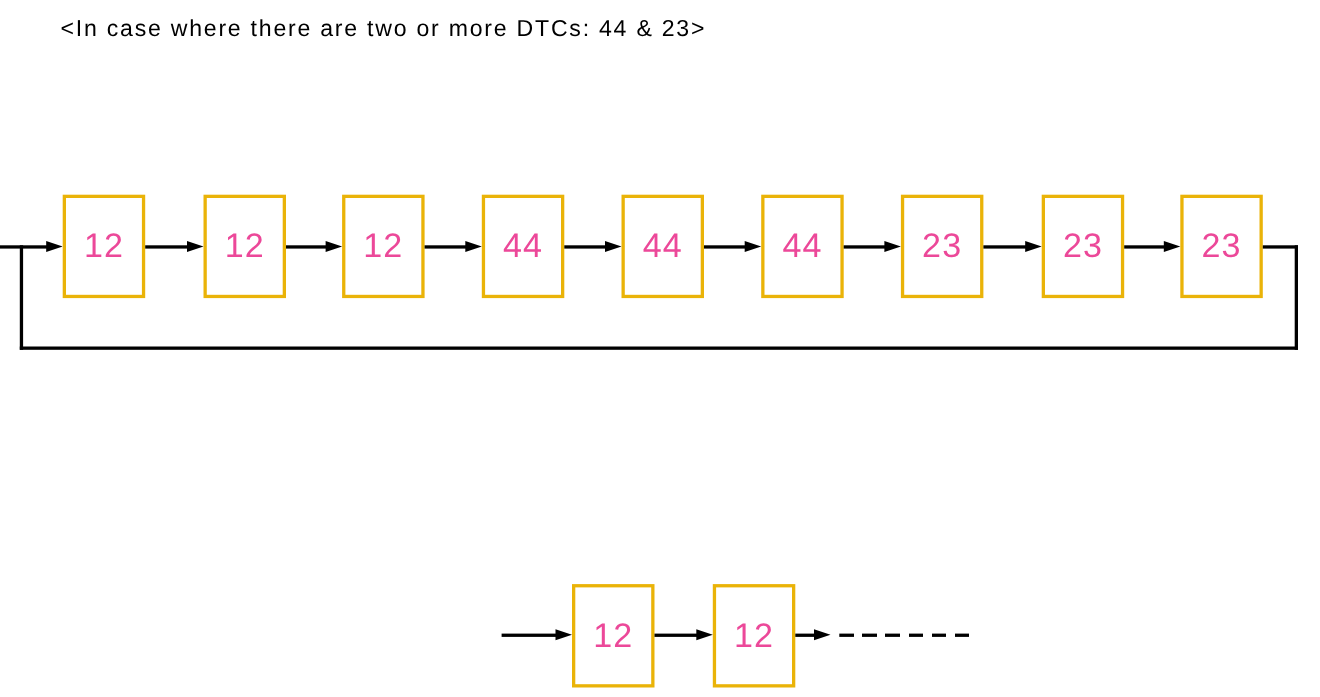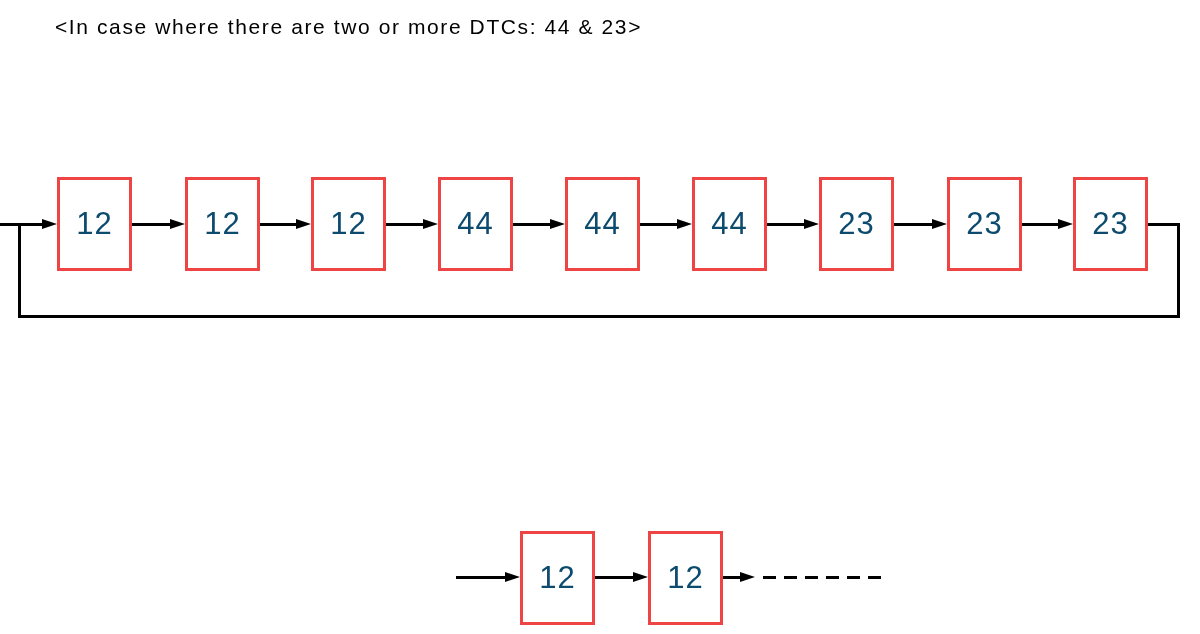--- a/index.html
+++ b/index.html
@@ -19,28 +19,28 @@
     letter-spacing: 1.6px;
     white-space: nowrap;
     color: #000000;
   }
   .title2 { text-align: center; }
   .dtc-box {
     position: absolute;
     width: 75px;
     height: 94px;
     box-sizing: border-box;
-    border: 3px solid #ef4444;
+    border: 3px solid #eab308;
     background: #ffffff;
     display: flex;
     align-items: center;
     justify-content: center;
     font-size: 31px;
     letter-spacing: 1px;
-    color: #0c4a6e;
+    color: #ec4899;
   }
   .hline { position: absolute; height: 3px; background: #000000; }
   .vline { position: absolute; width: 3px; background: #000000; }
   .ah {
     position: absolute;
     width: 0; height: 0;
     border-left: 15px solid #000000;
     border-top: 5px solid transparent;
     border-bottom: 5px solid transparent;
   }

